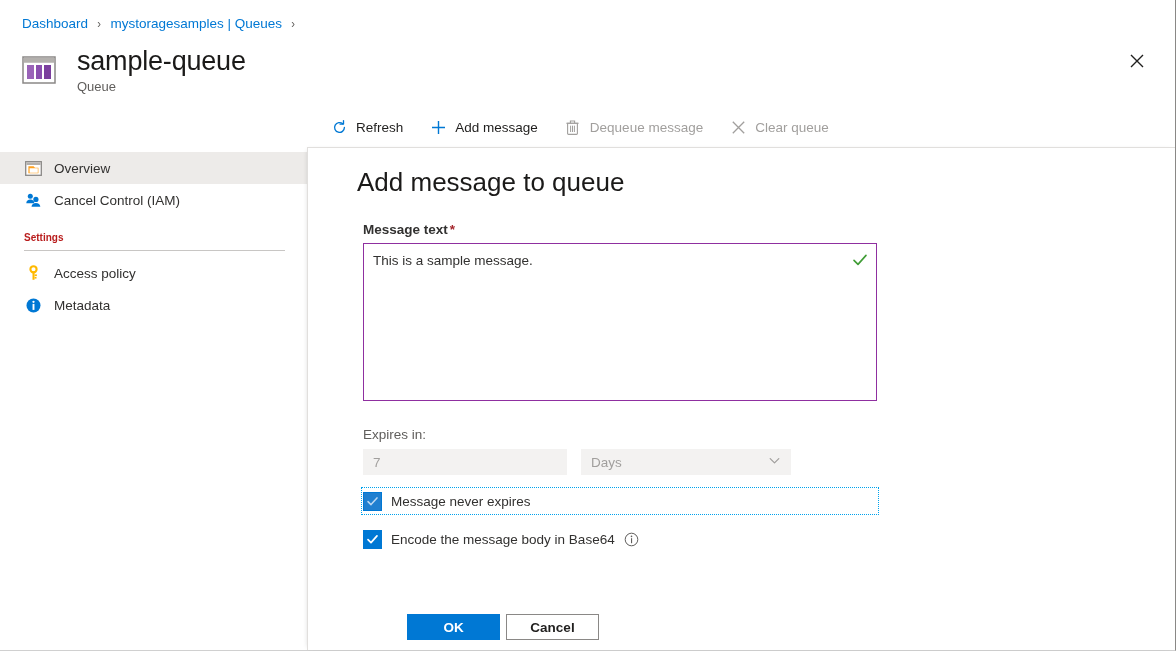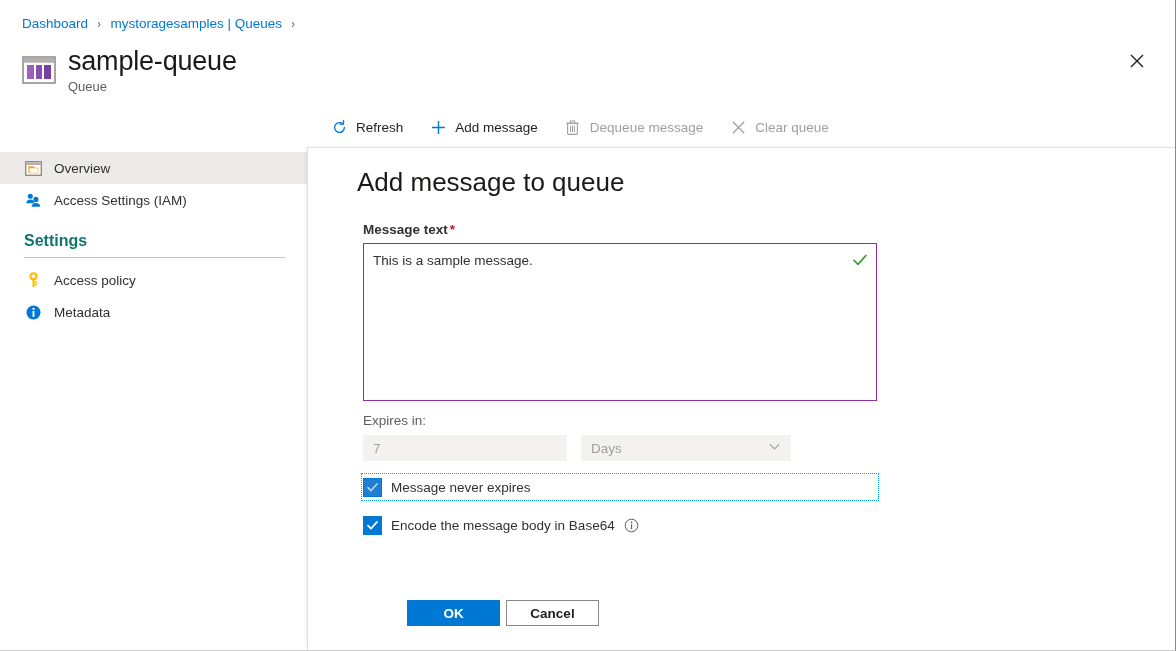--- a/index.html
+++ b/index.html
@@ -45,20 +45,21 @@
     transform: scaleX(0.85);
   }
 
   
   .title-row {
     position: absolute;
     top: 45px;
     left: 22px;
     display: flex;
     align-items: flex-start;
+    gap: 9px;
   }
   .q-icon {
     width: 34px;
     height: 34px;
     margin-top: 8px;
     margin-right: 12px;
     position: relative;
   }
   .title-texts { display: flex; flex-direction: column; }
   .page-title {
@@ -152,23 +153,23 @@
     height: 18px;
     margin-right: 12px;
     display: flex;
     align-items: center;
     justify-content: center;
     flex: 0 0 18px;
   }
   .nav-section {
     margin-top: 16px;
     padding-left: 24px;
-    font-size: 16px;
+    font-size: 10px;
     font-weight: bold;
-    color: #0f766e;
+    color: #b91c1c;
   }
   .nav-rule {
     margin: 7px 22px 6px 24px;
     height: 1px;
     background: #c8c6c4;
   }
 
   
   .toolbar {
     position: absolute;
@@ -254,21 +255,21 @@
   .check-ok {
     position: absolute;
     right: 8px;
     top: 8px;
     width: 16px;
     height: 16px;
     pointer-events: none;
   }
 
   .expires-label {
-    margin-top: 12px;
+    margin-top: 26px;
     font-size: 13.5px;
     color: #605e5c;
     margin-bottom: 7px;
   }
   .expires-row { display: flex; align-items: center; }
   .inp-disabled {
     width: 204px;
     height: 26px;
     background: #f3f2f1;
     border: 1px solid #f3f2f1;
@@ -402,21 +403,21 @@
 
     <div class="nav-item">
       <span class="nav-ico">
         <svg width="17" height="17" viewBox="0 0 17 17">
           <circle cx="5.3" cy="4.2" r="2.5" fill="#0078d4"></circle>
           <path d="M1.3 11.2 c0-2.3 1.8-3.6 4-3.6 s4 1.3 4 3.6 z" fill="#0078d4"></path>
           <circle cx="10.9" cy="7.4" r="2.6" fill="#0078d4"></circle>
           <path d="M6.5 14.8 c0-2.4 2-3.8 4.4-3.8 s4.4 1.4 4.4 3.8 z" fill="#0078d4"></path>
         </svg>
       </span>
-      <span>Access Settings (IAM)</span>
+      <span>Cancel Control (IAM)</span>
     </div>
 
     <div class="nav-section">Settings</div>
     <div class="nav-rule"></div>
 
     <div class="nav-item">
       <span class="nav-ico">
         <svg width="17" height="17" viewBox="0 0 17 17">
           <circle cx="8.5" cy="4.3" r="3.1" fill="none" stroke="#ffb900" stroke-width="2.1"></circle>
           <rect x="7.5" y="6.6" width="2" height="8.2" fill="#ffb900"></rect>

